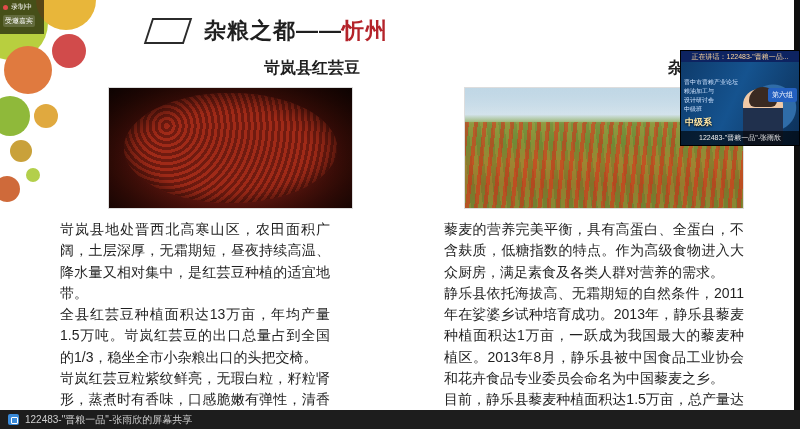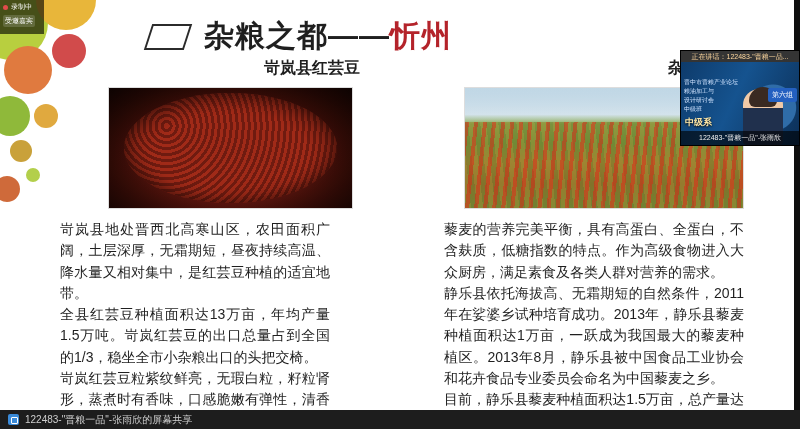--- a/index.html
+++ b/index.html
@@ -41,21 +41,21 @@
     position: absolute;
     left: 148px; top: 16px;
     display: flex; align-items: center; gap: 16px;
   }
   .title-mark {
     width: 40px; height: 26px;
     border: 2px solid #2b2b2b;
     transform: skewX(-18deg);
   }
   .slide-title {
-    font-size: 30px;
+    font-size: 22px;
     font-weight: bold;
     color: #1f1f1f;
     letter-spacing: 1px;
     white-space: nowrap;
   }
   .title-red { color: #b4232a; }
 
   
   .col {
     position: absolute;
@@ -132,21 +132,21 @@
     white-space: pre-wrap;
   }
   .col-left .col-body { width: 270px; }
   .col-right .col-body { width: 300px; margin-left: 12px; }
 
   
   .video-tile {
     position: absolute;
     right: 0; top: 50px;
     width: 120px; height: 96px;
-    background: #737373;
+    background: #1d4ed8;
     color: #fff;
     overflow: hidden;
     border: 1px solid #000;
   }
   .video-banner {
     position: absolute; left: 0; top: 0; right: 0;
     height: 11px;
     background: rgba(0,0,0,.55);
     font-size: 7px;
     line-height: 11px;

